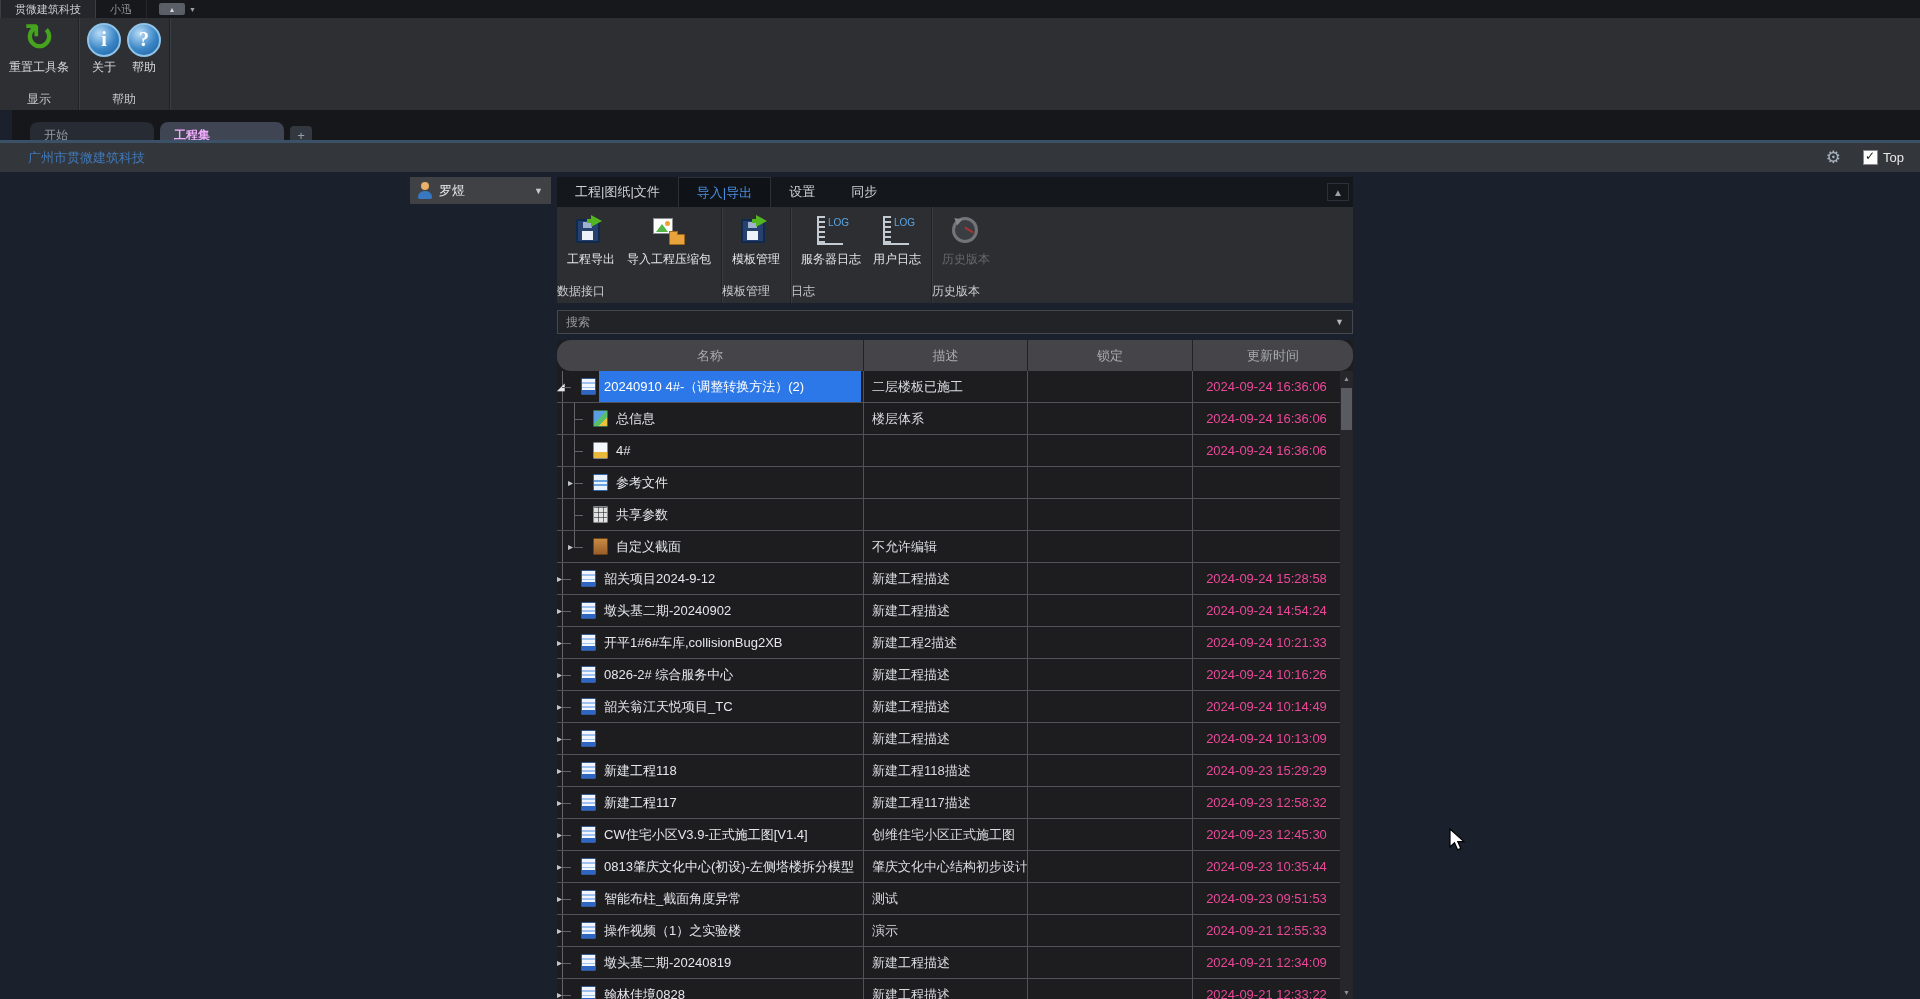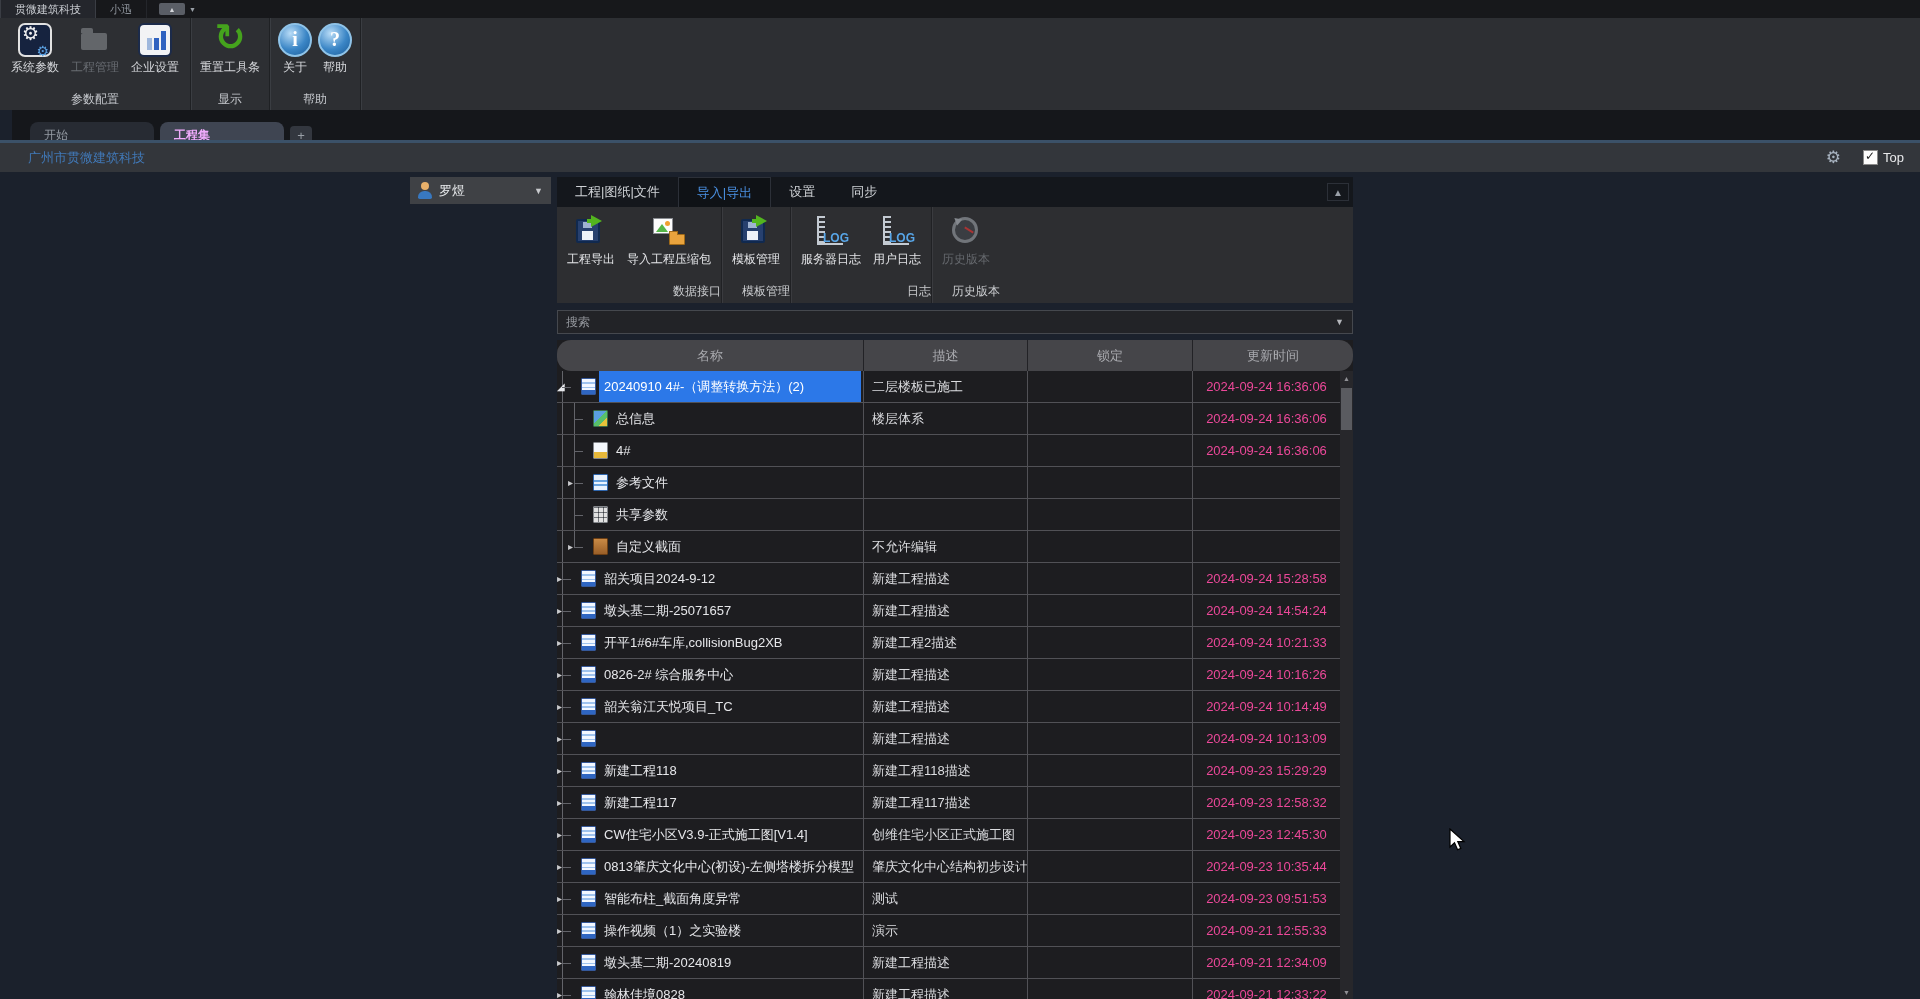--- a/index.html
+++ b/index.html
@@ -68,36 +68,36 @@
   .ptabs{position:absolute;left:0;top:0;width:796px;height:30px;background:#14171c;display:flex;align-items:stretch;}
   .ptab{padding:0 18px;display:flex;align-items:center;font-size:13px;color:#cfd2d6;}
   .ptab.active{background:#0f1216;border:1px solid #2c3038;border-bottom:none;color:#4a90e2;}
   .ptab-collapse{margin-left:auto;width:20px;display:flex;align-items:center;justify-content:center;color:#9aa0a8;font-size:10px;border:1px solid #2c3038;height:16px;align-self:center;margin-right:4px;}
   .pbody{position:absolute;left:0;top:30px;width:796px;height:96px;background:#2d2e31;display:flex;}
   .pgroup{display:flex;flex-direction:column;border-right:1px solid #202124;box-shadow:1px 0 0 #3a3b3f;}
   .pbuttons{flex:1;display:flex;padding:4px 6px 0 6px;gap:4px;}
   .pbtn{display:flex;flex-direction:column;align-items:center;gap:2px;padding:2px 4px 0 4px;}
   .pbtn .plabel{font-size:12px;color:#e3e4e7;white-space:nowrap;}
   .pbtn.disabled .plabel{color:#65686d;}
-  .pgroup-label{height:21px;text-align:right;font-size:12px;color:#c9cbce;line-height:19px;}
+  .pgroup-label{height:21px;text-align:left;font-size:12px;color:#c9cbce;line-height:19px;}
   
   .pi{width:38px;height:36px;position:relative;flex:none;}
   .pi .disk{position:absolute;left:4px;top:6px;width:24px;height:24px;background:#27406e;border:2px solid #10294f;border-radius:2px;box-sizing:border-box;}
   .pi .disk::before{content:"";position:absolute;left:4px;bottom:1px;width:11px;height:9px;background:#eef2f8;}
   .pi .disk::after{content:"";position:absolute;left:5px;top:1px;width:9px;height:6px;background:#9fb3d1;}
   .pi .garrow{position:absolute;right:2px;top:2px;width:0;height:0;border:6px solid transparent;border-left:11px solid #53b51f;}
   .pi .garrow::before{content:"";position:absolute;left:-15px;top:-2px;width:6px;height:4px;background:#53b51f;}
   .pi .pic{position:absolute;left:3px;top:5px;width:20px;height:16px;background:#fcfcfc;border:1px solid #8a8d92;box-sizing:border-box;}
   .pi .pic::before{content:"";position:absolute;left:2px;bottom:1px;border-left:6px solid transparent;border-right:6px solid transparent;border-bottom:8px solid #55b648;}
   .pi .pic::after{content:"";position:absolute;right:2px;top:2px;width:5px;height:5px;border-radius:50%;background:#f0a030;}
   .pi .folder{position:absolute;right:3px;bottom:4px;width:16px;height:11px;background:#e8a33d;border:1px solid #a06a18;border-radius:1px;box-sizing:border-box;}
   .pi .folder::before{content:"";position:absolute;top:-4px;left:-1px;width:7px;height:3px;background:#e8a33d;border:1px solid #a06a18;border-bottom:none;}
   .pi .ruler-v{position:absolute;left:5px;top:3px;width:6px;height:27px;border-left:2px solid #c3cad2;background:repeating-linear-gradient(180deg,#c3cad2 0 2px,transparent 2px 5px);}
   .pi .ruler-h{position:absolute;left:5px;bottom:4px;width:26px;height:2px;background:#c3cad2;}
-  .pi .log-text{position:absolute;right:1px;top:18px;font-weight:bold;font-size:12px;color:#58a6e8;}
+  .pi .log-text{position:absolute;right:1px;top:4px;font-weight:normal;font-size:10px;color:#58a6e8;}
   .pi .dial{position:absolute;left:5px;top:4px;width:26px;height:26px;border-radius:50%;background:#3c3f44;border:3px solid #797d83;box-sizing:border-box;opacity:.9;}
   .pi .needle{position:absolute;left:17px;top:16px;width:10px;height:2px;background:#a83434;transform:rotate(32deg);}
   .pi .harrow{position:absolute;left:3px;top:2px;width:0;height:0;border:4px solid transparent;border-right:7px solid #85898f;transform:rotate(40deg);}
   
   .searchbox{position:absolute;left:0;top:133px;width:796px;height:24px;background:#222327;border:1px solid #45484e;box-sizing:border-box;display:flex;align-items:center;padding:0 8px;}
   .search-ph{font-size:12px;color:#94979d;flex:1;}
   .search-caret{color:#b4b6ba;font-size:9px;}
   
   .tablewrap{position:absolute;left:0;top:163px;width:796px;height:659px;overflow:hidden;background:#1d1d20;}
   .thead{position:absolute;left:0;top:0;width:796px;height:31px;background:#454549;display:grid;grid-template-columns:307px 164px 165px 160px;border-radius:14px;}
@@ -154,37 +154,20 @@
     </div>
   <div class="qat-btn">
     <span class="qat-box">▲</span>
     <span class="qat-caret">▼</span>
   </div>
 </div>
 
 <div class="ribbon">
   <div class="rgroup">
     <div class="rbuttons">
-      <div class="rbtn">
-        <span class="ti ti-gears"></span>
-        <span class="rlabel">系统参数</span>
-      </div>
-      <div class="rbtn disabled">
-        <span class="ti ti-folder"></span>
-        <span class="rlabel">工程管理</span>
-      </div>
-      <div class="rbtn">
-        <span class="ti ti-chart"></span>
-        <span class="rlabel">企业设置</span>
-      </div>
-    </div>
-    <div class="rgroup-label">参数配置</div>
-  </div>
-  <div class="rgroup">
-    <div class="rbuttons">
       <div class="rbtn" style="width:66px">
         <span class="ti ti-refresh"></span>
         <span class="rlabel">重置工具条</span>
       </div>
     </div>
     <div class="rgroup-label">显示</div>
   </div>
   <div class="rgroup">
     <div class="rbuttons">
       <div class="rbtn" style="width:38px">
@@ -414,21 +397,21 @@
     <div class="td cell-desc">新建工程描述</div>
     <div class="td cell-lock"></div>
     <div class="td cell-time">2024-09-24 15:28:58</div>
   </div>
           <div class="trow">
     <div class="td cell-name">
       <span class="connector root">
                 <span class="expander">▸</span>
               </span>
       <span class="row-icon ri-project-doc"></span>
-      <span class="label-text">墩头基二期-25071657</span>
+      <span class="label-text">墩头基二期-20240902</span>
     </div>
     <div class="td cell-desc">新建工程描述</div>
     <div class="td cell-lock"></div>
     <div class="td cell-time">2024-09-24 14:54:24</div>
   </div>
           <div class="trow">
     <div class="td cell-name">
       <span class="connector root">
                 <span class="expander">▸</span>
               </span>

